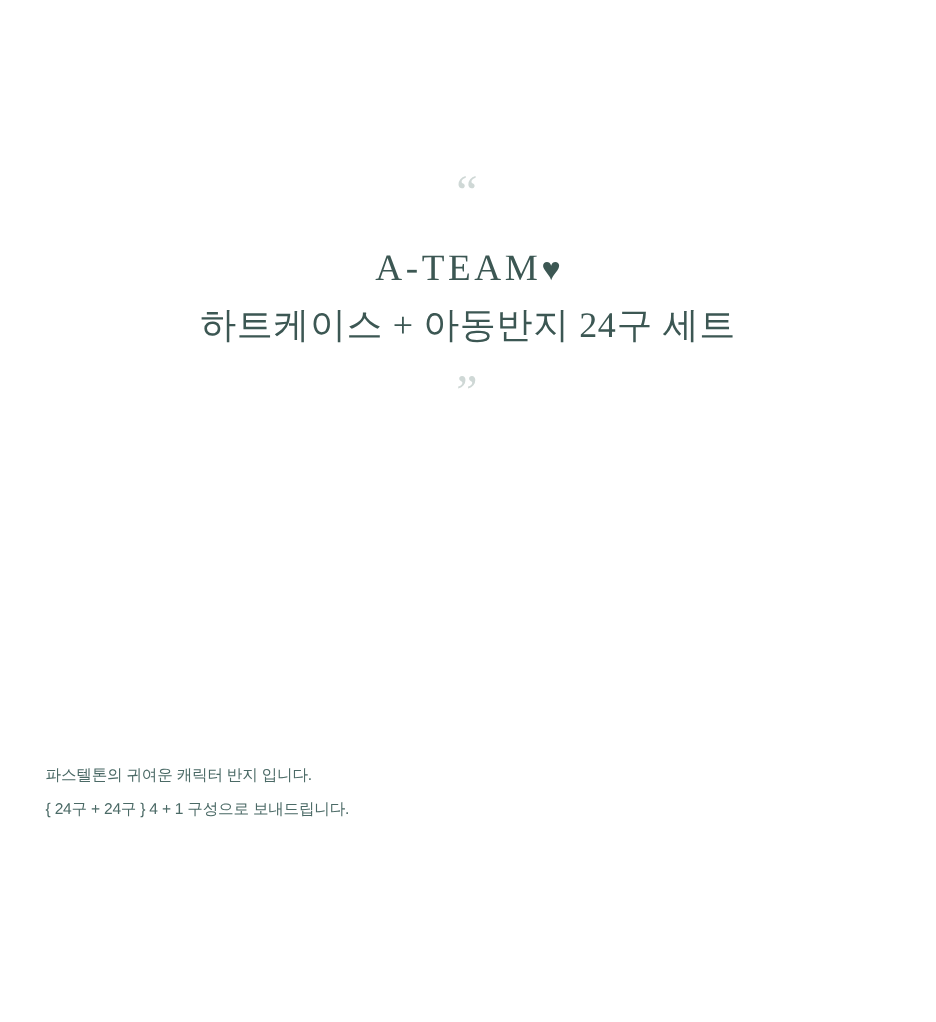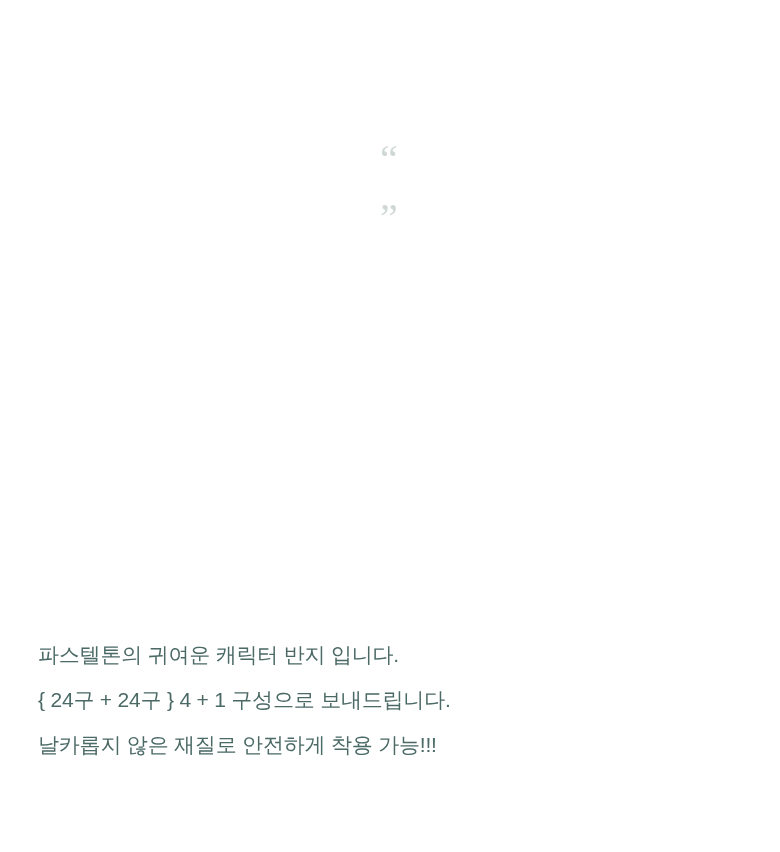--- a/index.html
+++ b/index.html
@@ -65,46 +65,49 @@
 
   
   .desc {
     position: absolute;
     left: 38px;
     top: 632px;
     width: 600px;
   }
   .desc-line {
     font-family: "Liberation Sans", sans-serif;
-    font-size: 21px;
+    font-size: 13px;
     line-height: 2.15;
     color: #4b6a66;
     letter-spacing: -0.2px;
     white-space: nowrap;
   }
 </style>
 </head>
 <body>
 
 <div class="page">
 
   <div class="hero">
 
     <div class="quote-mark quote-open">“</div>
 
     <div class="hero-lines">
 
+      <div class="hero-line hero-line-1">
+        <span>A-TEAM</span><span class="heart">♥</span>
+      </div>
 
+      <div class="hero-line hero-line-2">하트케이스 + 아동반지 24구 세트</div>
 
 
     </div>
 
     <div class="quote-mark quote-close">”</div>
 
   </div>
 
   <div class="desc">
     <div class="desc-line">파스텔톤의 귀여운 캐릭터 반지 입니다.</div>
     <div class="desc-line">{ 24구 + 24구 } 4 + 1 구성으로 보내드립니다.</div>
-    <div class="desc-line">날카롭지 않은 재질로 안전하게 착용 가능!!!</div>
   </div>
 
 </div>
 
 </body></html>

